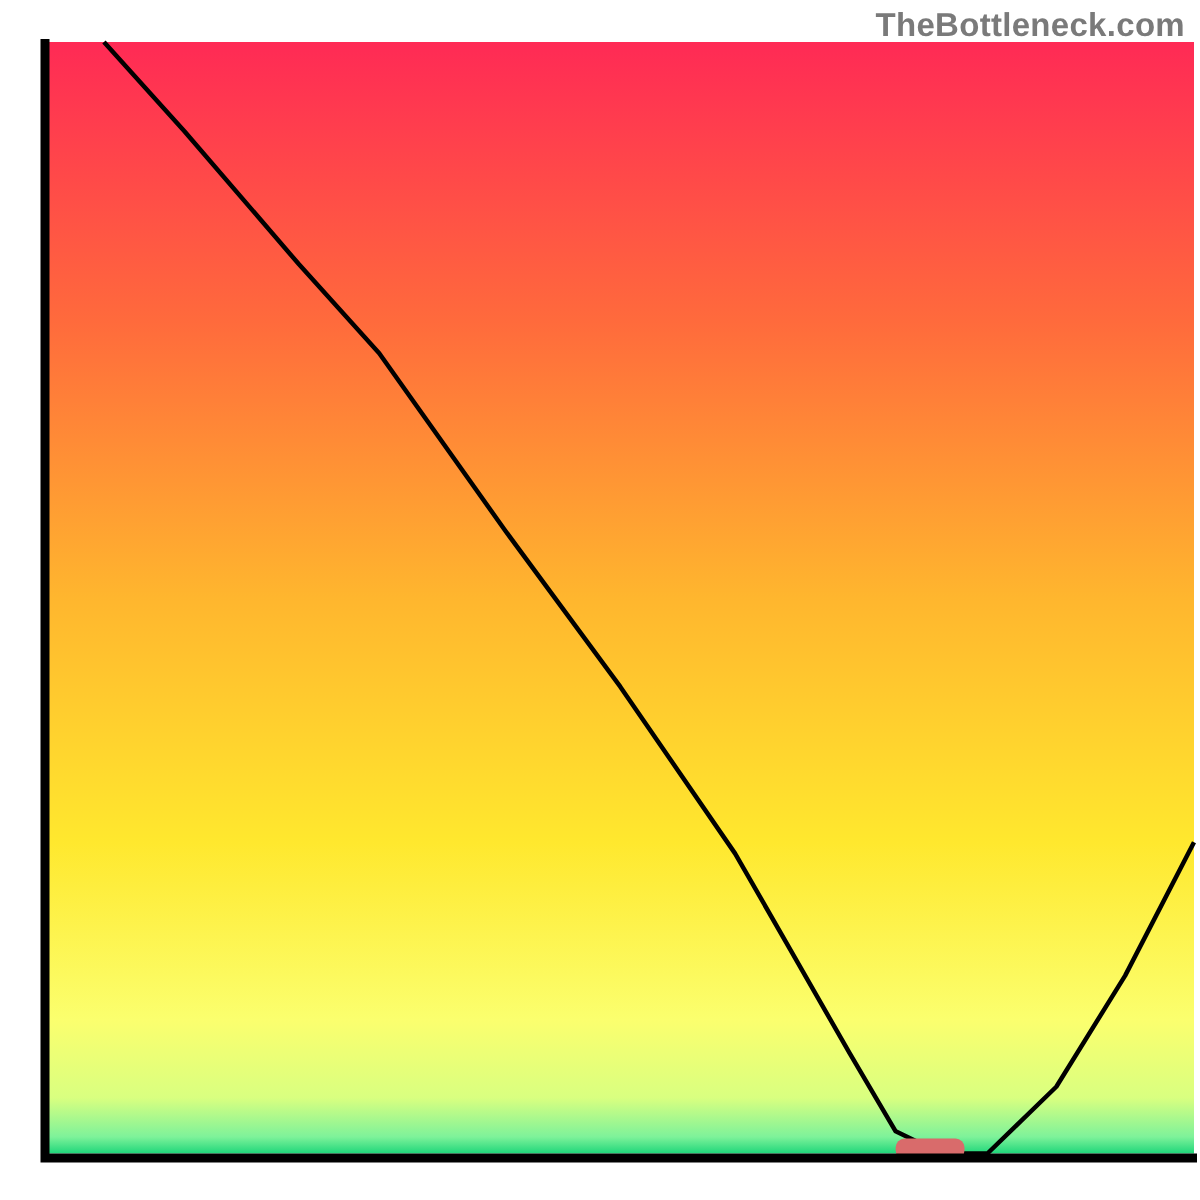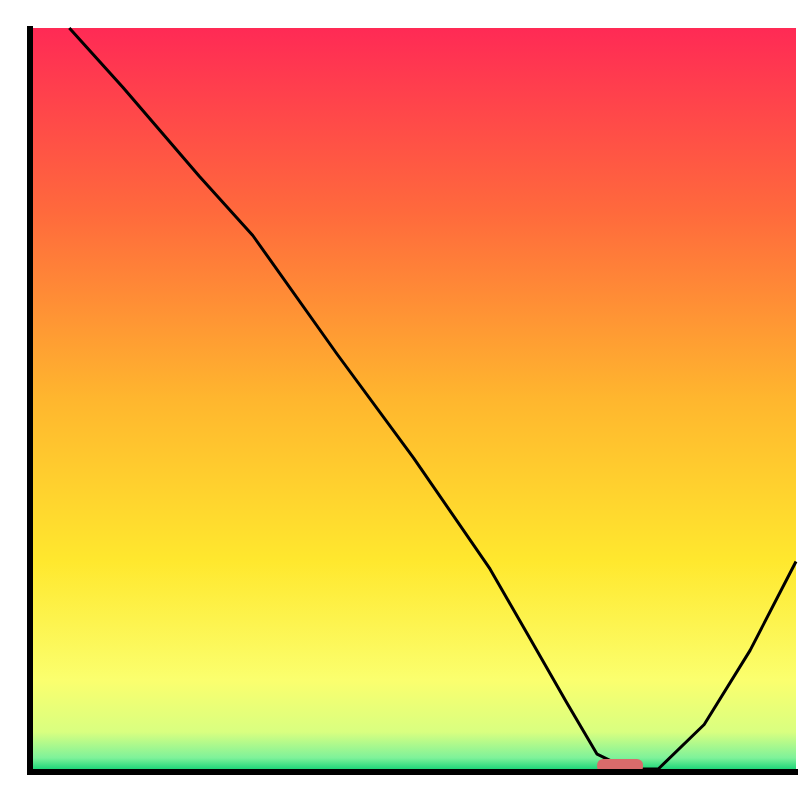--- a/index.html
+++ b/index.html
@@ -41,20 +41,21 @@
   .axes {
     fill: none;
     stroke: #000;
     stroke-width: 6;
   }
 </style>
 </head>
 <body>
 
 <div class="chart-wrapper">
+  <div class="watermark">TheBottleneck.com</div>
 
   <svg width="800" height="800" viewBox="0 0 800 800">
     <defs>
       <linearGradient id="bg-grad" x1="0" y1="0" x2="0" y2="1">
 
       <stop offset="0%" stop-color="#ff2a55"></stop>
           <stop offset="25%" stop-color="#ff6a3c"></stop>
           <stop offset="50%" stop-color="#ffb62e"></stop>
           <stop offset="72%" stop-color="#ffe82e"></stop>
           <stop offset="88%" stop-color="#fbff6e"></stop>

